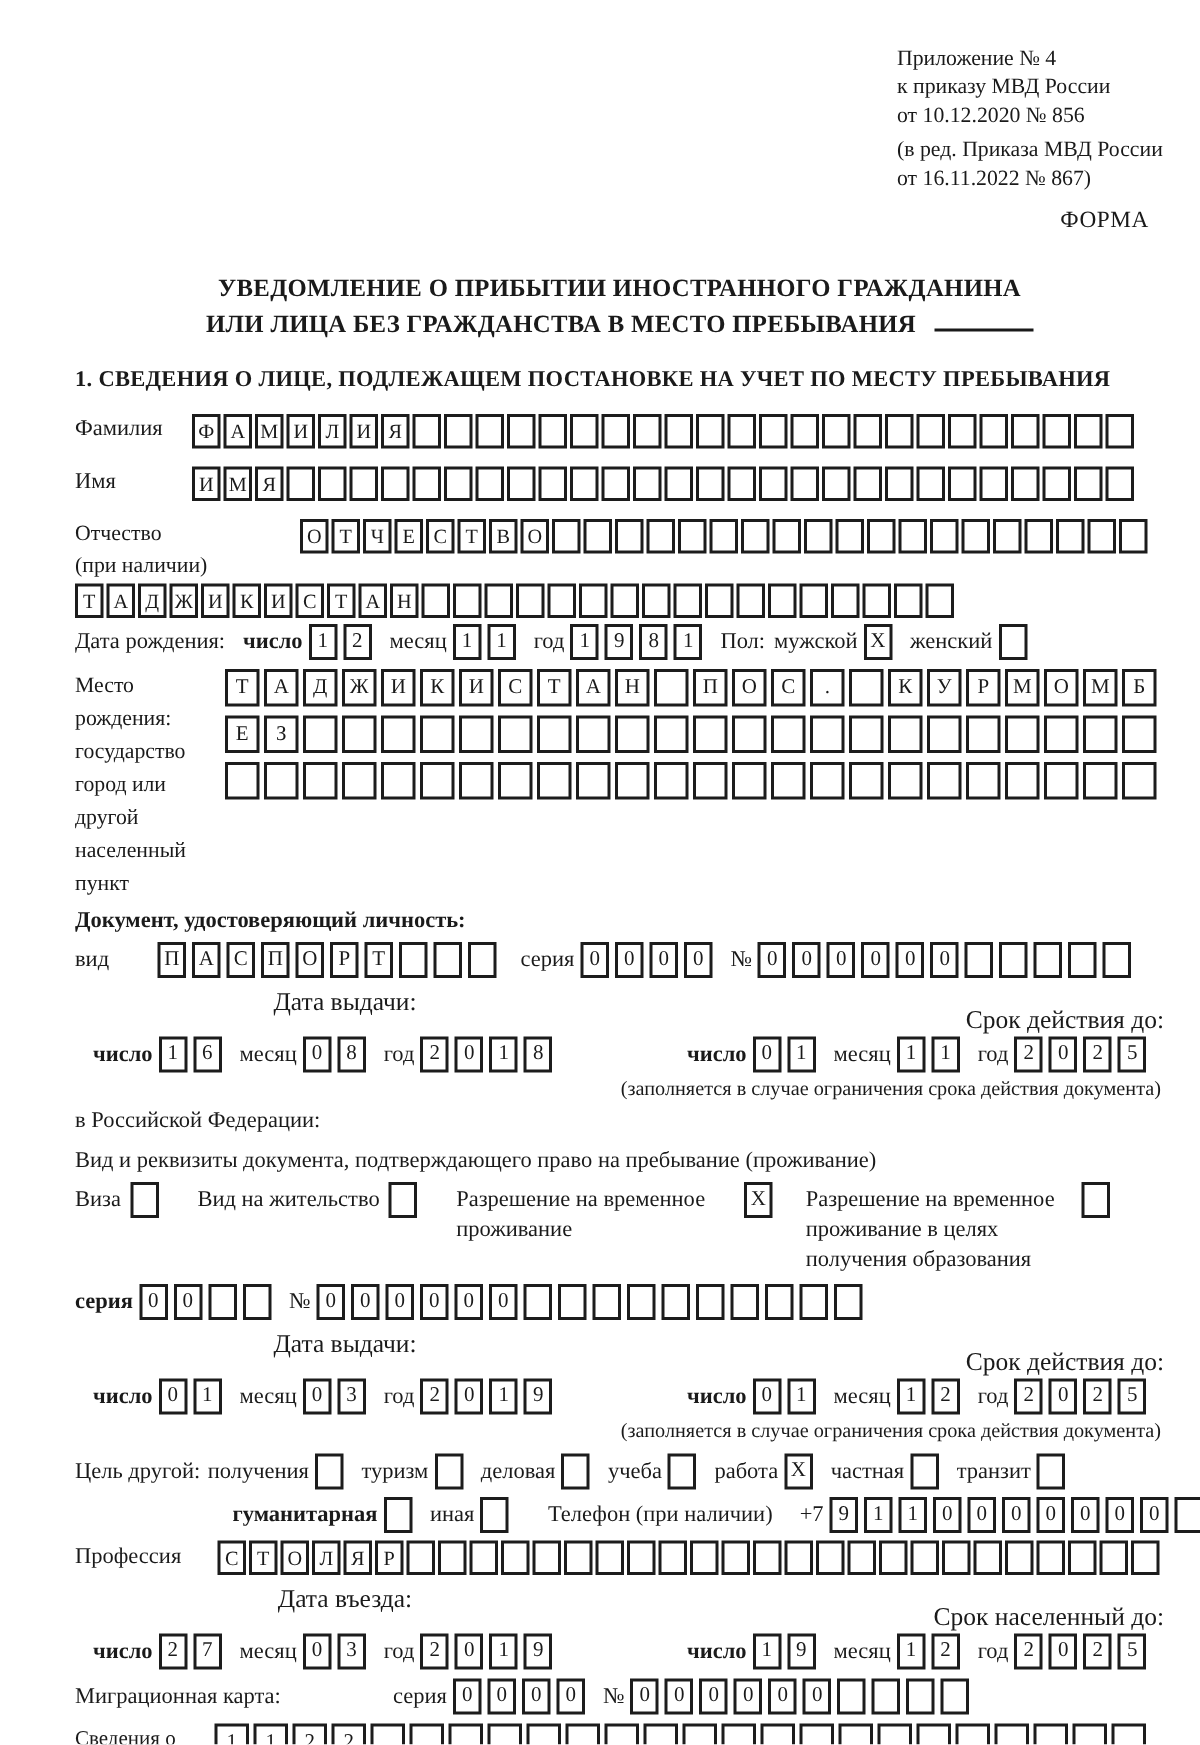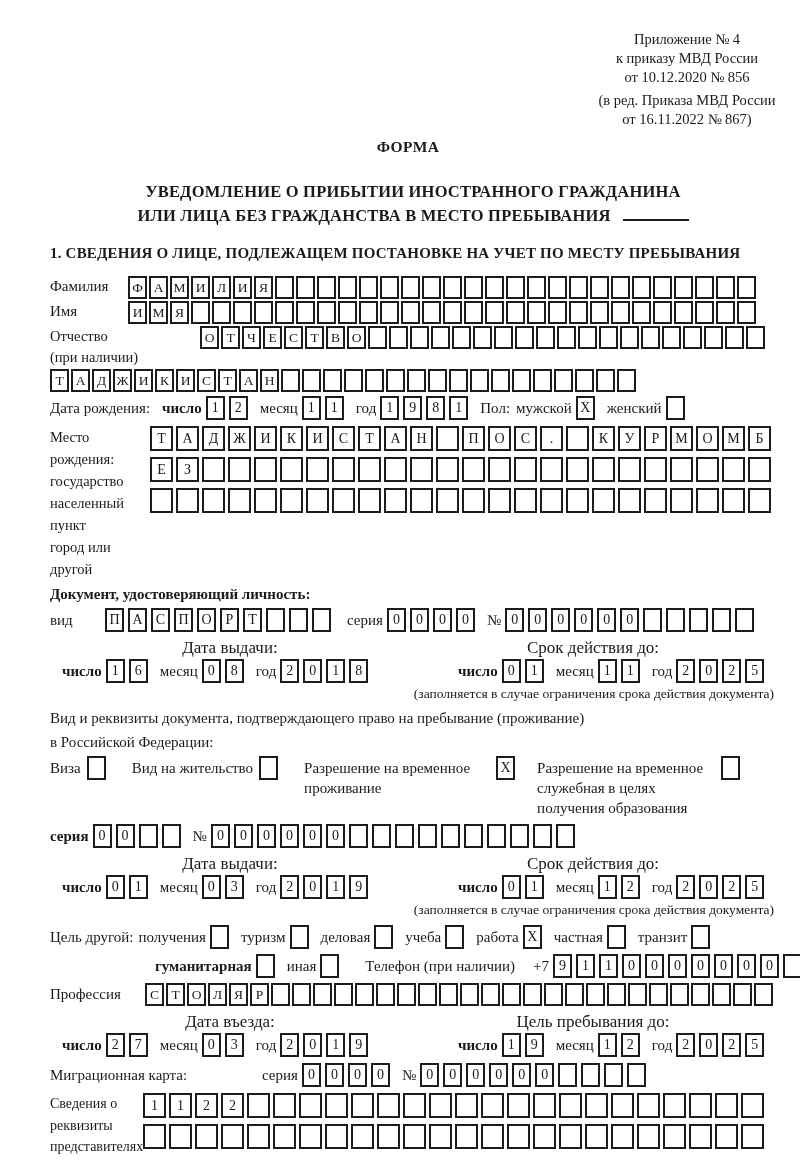--- a/index.html
+++ b/index.html
@@ -4,49 +4,49 @@
 <style>
   html,body{margin:0;padding:0;background:#ffffff;}
   .page{
     position:relative;
     width:800px;height:1163px;box-sizing:border-box;
     padding:30px 24px 10px 50px;
     background:#fff;color:#1a1a1a;
     font-family:"Liberation Serif","DejaVu Serif",serif;
     overflow:hidden;
   }
-  .small{font-size:14.5px;line-height:19px;text-align:center;}
+  .small{font-size:14.5px;line-height:19px;}
   .appendix{margin-left:auto;width:178px;}
   .appendix .gap{height:4px;}
-  .forma{text-align:center;font-weight:bold;font-size:15.5px;margin:9px 10px 0 0;letter-spacing:.4px;}
+  .forma{text-align:right;font-weight:normal;font-size:15.5px;margin:9px 10px 0 0;letter-spacing:.4px;}
   .title{text-align:center;font-weight:bold;font-size:16.5px;line-height:24px;margin-top:24px;letter-spacing:.2px;}
   .title-underline{display:inline-block;width:66px;height:15px;border-bottom:2px solid #1a1a1a;margin-left:12px;}
   .sec-heading{font-weight:bold;font-size:15px;margin-top:17px;letter-spacing:.2px;}
 
-  .frow{display:flex;align-items:flex-start;margin-top:2px;}
+  .frow{display:flex;align-items:flex-start;margin-top:12px;}
   .frow.vcenter{align-items:center;}
   .lbl{font-size:15px;line-height:20px;flex-shrink:0;}
   .lblcol{font-size:14.5px;line-height:21px;flex-shrink:0;}
 
   .cells{display:flex;flex-wrap:nowrap;}
   .cell{box-sizing:border-box;flex:0 0 auto;width:19px;height:23px;border:2px solid #1c1c1c;
         margin-right:2px;display:flex;align-items:center;justify-content:center;
         font-size:13.5px;line-height:1;background:#fff;}
   .cells.lg .cell{width:23px;height:25px;margin-right:3px;font-size:14px;}
   .cells.dt .cell{width:19px;height:24px;margin-right:4px;font-size:14px;}
   .cellcol{display:flex;flex-direction:column;}
   .cellcol .cells{margin-top:6px;}
   .cellcol .cells:first-child{margin-top:0;}
 
   .dlab{font-size:15px;margin:0 4px 0 8px;flex-shrink:0;}
   .dlab.first{margin-left:0;font-weight:bold;}
 
   .dates-head{display:flex;margin-top:7px;font-size:17px;line-height:18px;}
   .dh-left{width:360px;text-align:center;}
-  .dh-right{flex:1;text-align:center;}
+  .dh-right{flex:1;text-align:right;margin-top:12px;}
   .d-left{display:flex;align-items:center;width:360px;padding-left:12px;box-sizing:border-box;}
   .d-right{display:flex;align-items:center;padding-left:48px;}
   .note{text-align:right;font-size:13.5px;margin-top:3px;padding-right:2px;line-height:16px;}
   .text15{font-size:15px;line-height:22px;margin-top:6px;}
 
   .opt{display:flex;align-items:flex-start;}
   .opt .lbl{line-height:20px;}
   .optbox{margin-left:6px;margin-top:-2px;}
   .center{text-align:left;}
 </style>
@@ -240,22 +240,22 @@
     <span class="dlab" style="margin-left:8px">женский</span>
     <span class="cells dt">
         <span class="cell"></span>
       </span>
   </div>
 
   <div class="frow" style="margin-top:6px">
     <span class="lblcol" style="width:100px;line-height:22px">
       <div>Место рождения:</div>
       <div>государство</div>
+      <div>город или другой</div>
       <div>населенный пункт</div>
-      <div>город или другой</div>
     </span>
     <span class="cellcol">
       <span class="cells lg">
           <span class="cell">Т</span>
           <span class="cell">А</span>
           <span class="cell">Д</span>
           <span class="cell">Ж</span>
           <span class="cell">И</span>
           <span class="cell">К</span>
           <span class="cell">И</span>
@@ -410,22 +410,22 @@
       <span class="cells dt">
           <span class="cell">2</span>
           <span class="cell">0</span>
           <span class="cell">2</span>
           <span class="cell">5</span>
         </span>
     </span>
   </div>
   <div class="note">(заполняется в случае ограничения срока действия документа)</div>
 
+  <div class="text15" style="margin-top:2px">в Российской Федерации:</div>
   <div class="text15" style="margin-top:5px">Вид и реквизиты документа, подтверждающего право на пребывание (проживание)</div>
-  <div class="text15" style="margin-top:2px">в Российской Федерации:</div>
 
   <div class="frow" style="margin-top:5px">
     <div class="opt">
       <span class="lbl">Виза</span>
       <span class="cells dt optbox">
           <span class="cell"></span>
         </span>
     </div>
     <div class="opt" style="margin-left:22px">
       <span class="lbl">Вид на жительство</span>
@@ -433,21 +433,21 @@
           <span class="cell"></span>
         </span>
     </div>
     <div class="opt" style="margin-left:22px">
       <span class="lbl center" style="width:186px">Разрешение на временное проживание</span>
       <span class="cells dt optbox">
           <span class="cell">X</span>
         </span>
     </div>
     <div class="opt" style="margin-left:18px">
-      <span class="lbl center" style="width:178px">Разрешение на временное служебная в целях получения образования</span>
+      <span class="lbl center" style="width:178px">Разрешение на временное проживание в целях получения образования</span>
       <span class="cells dt optbox">
           <span class="cell"></span>
         </span>
     </div>
   </div>
 
   <div class="frow vcenter" style="margin-top:6px">
     <span class="dlab first">серия</span>
     <span class="cells dt">
         <span class="cell">0</span>
@@ -611,21 +611,21 @@
         <span class="cell"></span>
         <span class="cell"></span>
         <span class="cell"></span>
         <span class="cell"></span>
         <span class="cell"></span>
       </span>
   </div>
 
   <div class="dates-head">
     <span class="dh-left">Дата въезда:</span>
-    <span class="dh-right">Цель пребывания до:</span>
+    <span class="dh-right">Срок населенный до:</span>
   </div>
   <div class="frow vcenter" style="margin-top:2px">
     <span class="d-left">
       <span class="dlab first">число</span>
       <span class="cells dt">
           <span class="cell">2</span>
           <span class="cell">7</span>
         </span>
       <span class="dlab">месяц</span>
       <span class="cells dt">

